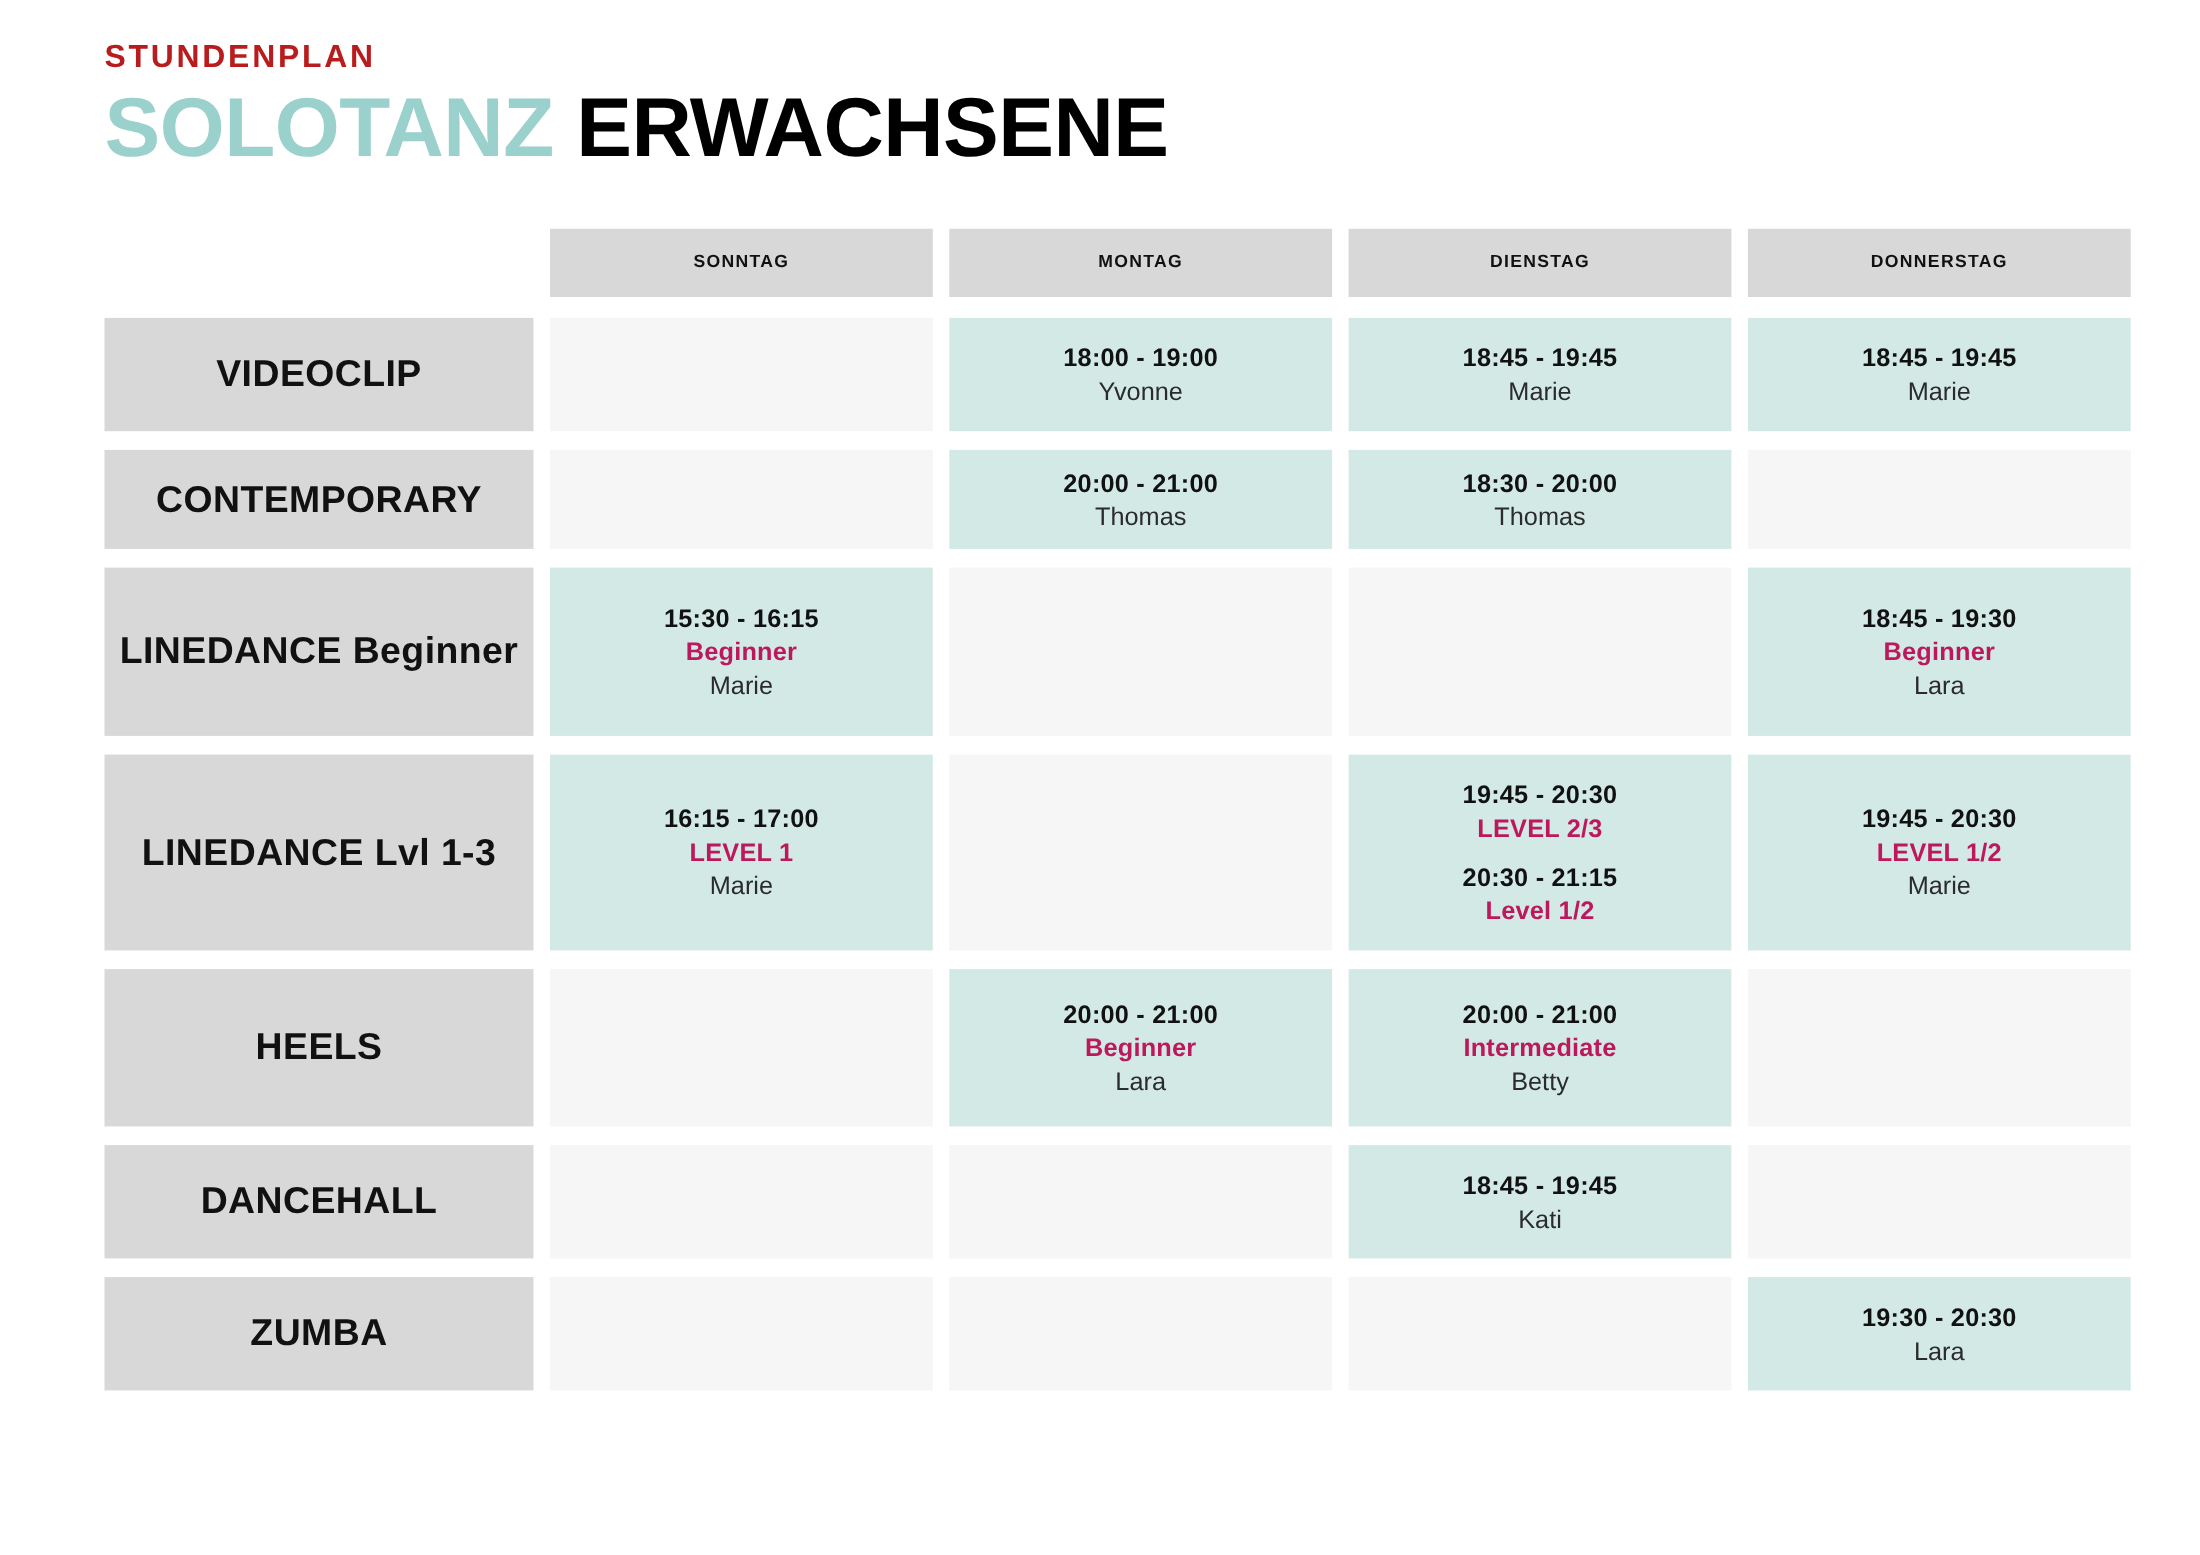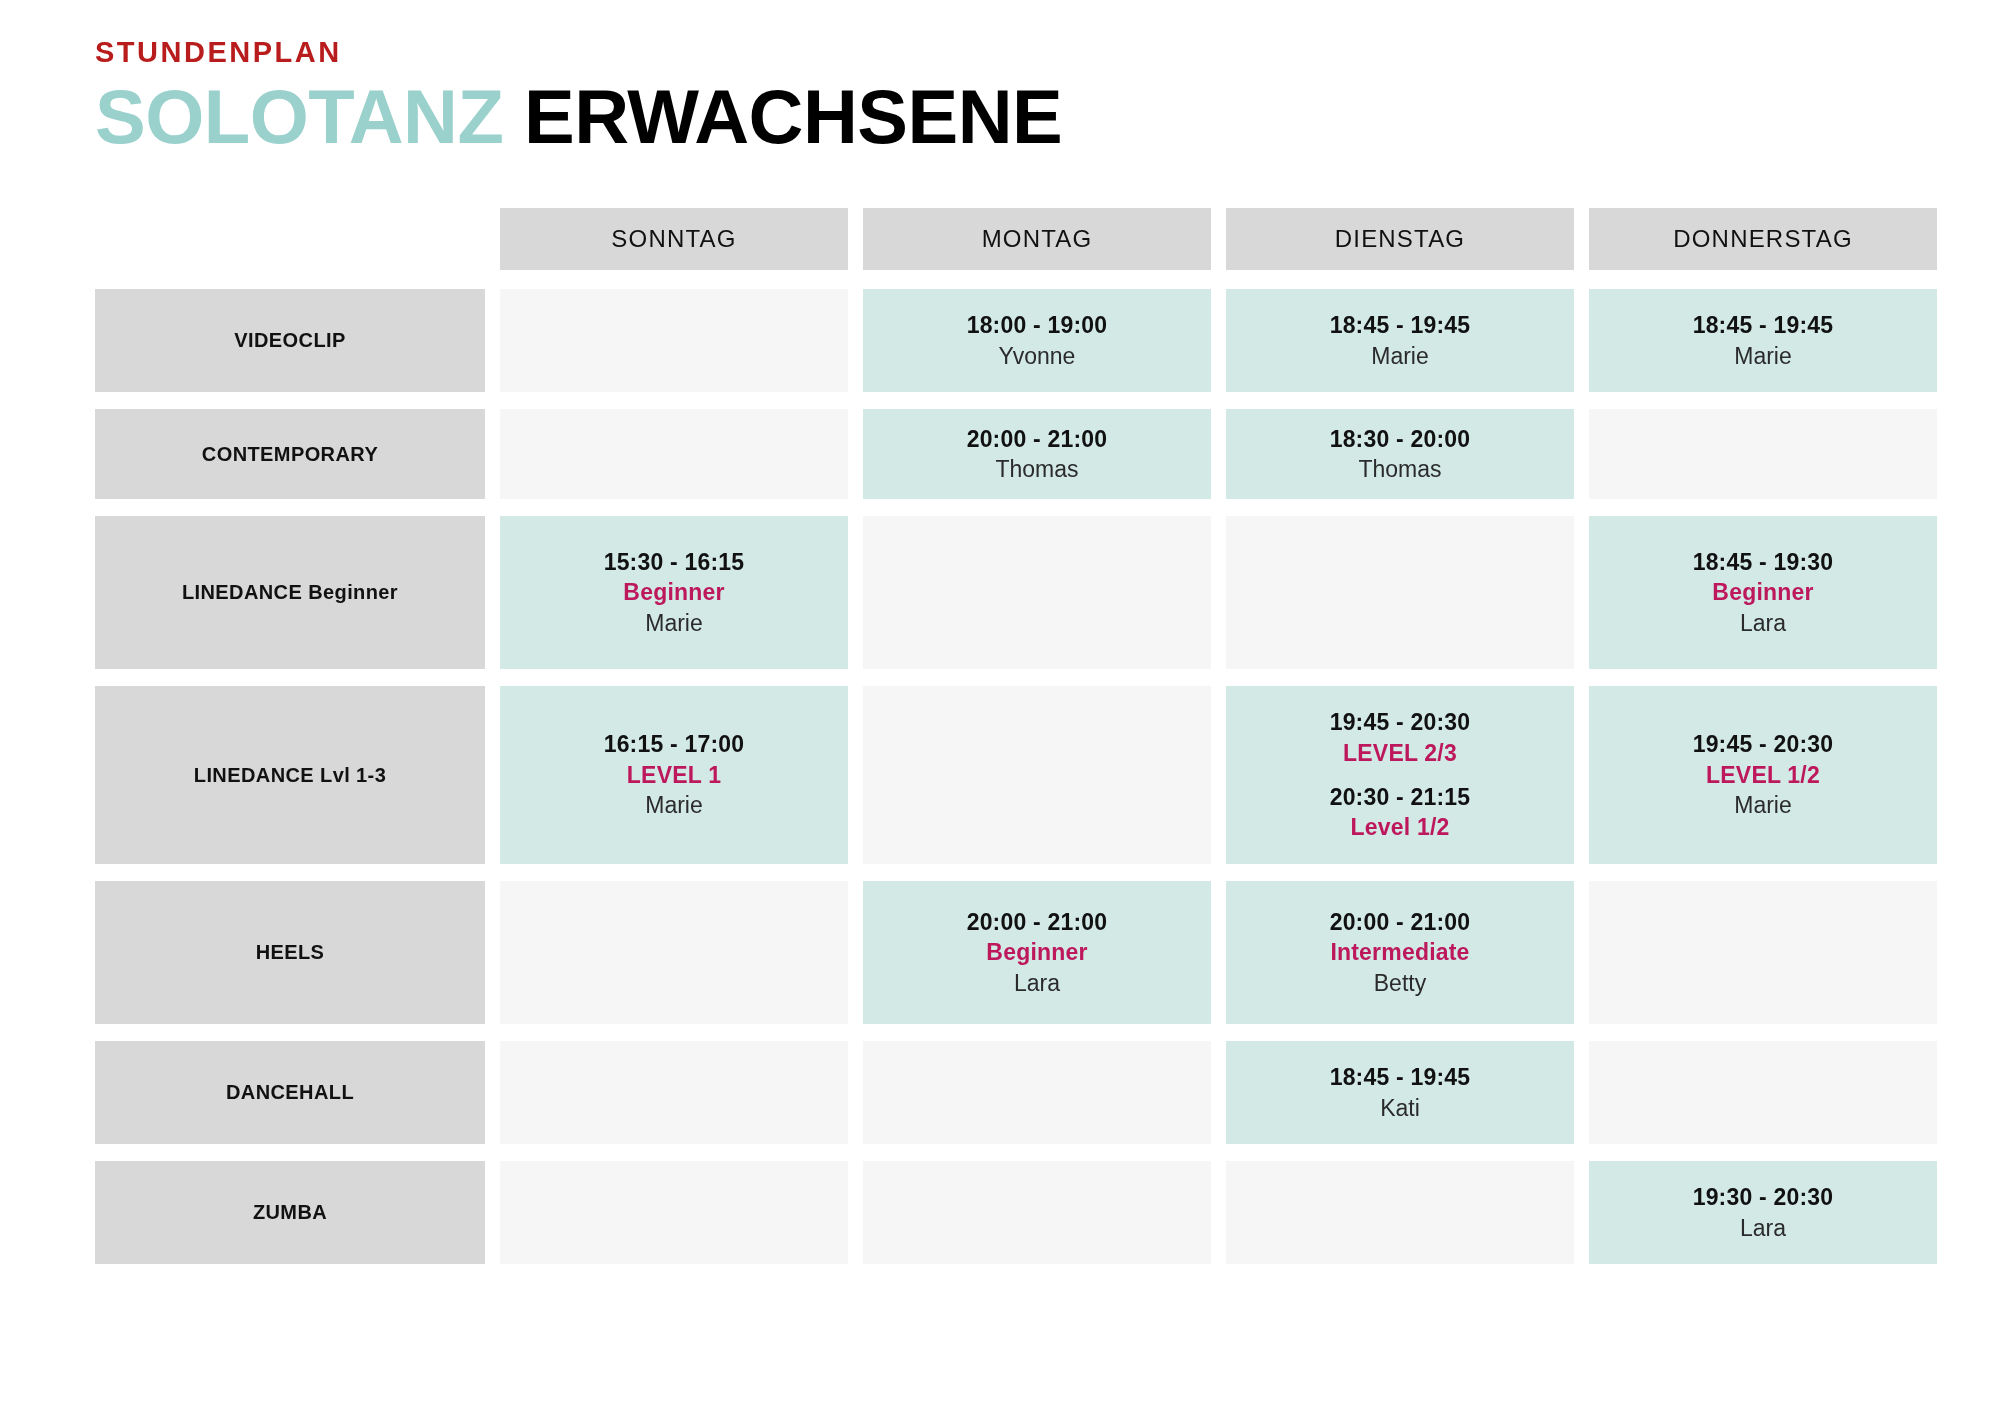--- a/index.html
+++ b/index.html
@@ -70,33 +70,33 @@
   .corner-spacer {
     background: transparent;
   }
 
   .day-head {
     background: #d8d8d8;
     height: 62px;
     display: flex;
     align-items: center;
     justify-content: center;
-    font-size: 24px;
-    font-weight: 400;
+    font-size: 16px;
+    font-weight: 700;
     letter-spacing: 1.2px;
     color: #111111;
     text-transform: uppercase;
   }
 
   .row-label {
     background: #d8d8d8;
     display: flex;
     align-items: center;
     justify-content: center;
-    font-size: 20px;
+    font-size: 34px;
     font-weight: 700;
     letter-spacing: 0.4px;
     color: #111111;
     text-align: center;
     padding: 0 8px;
     box-sizing: border-box;
   }
 
   .cell {
     background: #f6f6f6;

